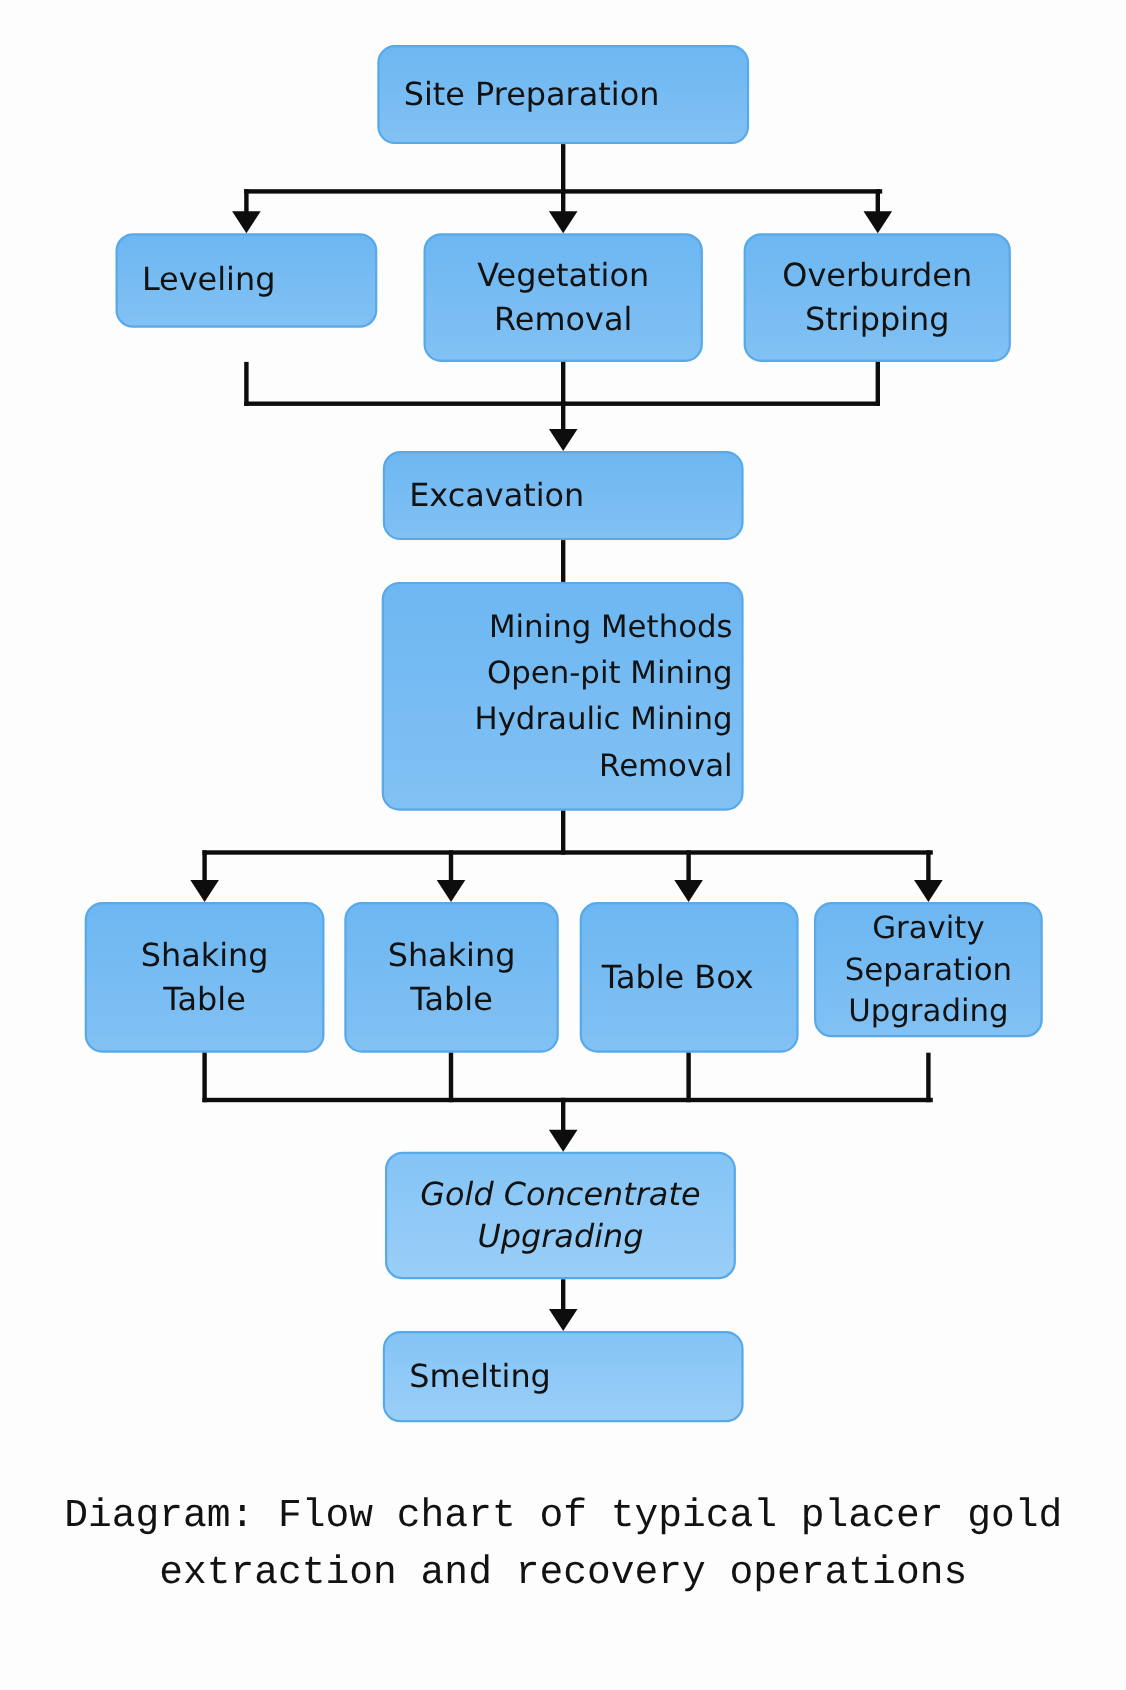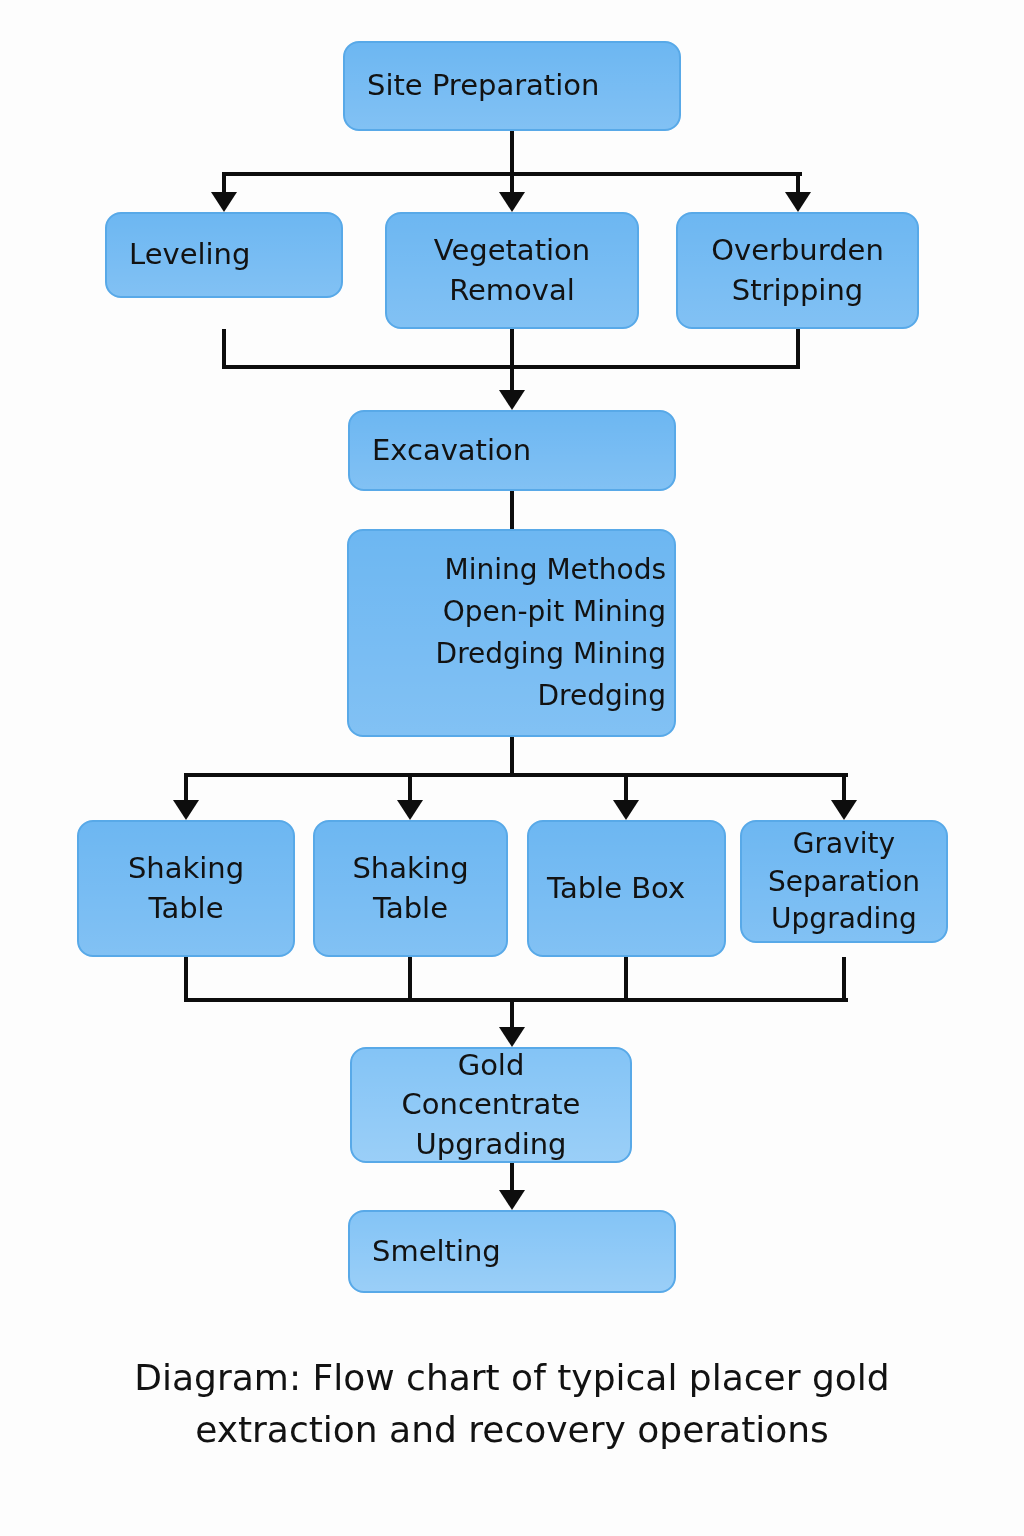--- a/index.html
+++ b/index.html
@@ -60,20 +60,21 @@
     border-top: 20px solid var(--connector, #0d0d0d);
   }
   .caption {
     position: absolute;
     left: 0; right: 0;
     top: 1352px;
     text-align: center;
     font-size: 36px;
     line-height: 1.45;
     color: var(--text, #121212);
+    font-family: Liberation Mono, monospace;
   }
 </style>
 </head>
 <body>
 
 <div id="stage">
 
   <div class="node" style="left:343px; top:41px; width:338px; height:90px;">
     <span>Site Preparation</span>
   </div>
@@ -90,41 +91,41 @@
     <span>Overburden Stripping</span>
   </div>
 
   <div class="node" style="left:348px; top:410px; width:328px; height:81px;">
     <span>Excavation</span>
   </div>
 
   <div class="node list" style="left:347px; top:529px; width:329px; height:208px;">
     <div class="mm-title">Mining Methods</div>
     <div class="mm-item">Open-pit Mining</div>
-    <div class="mm-item">Dredging Mining</div>
-    <div class="mm-item">Dredging</div>
+    <div class="mm-item">Hydraulic Mining</div>
+    <div class="mm-item">Removal</div>
   </div>
 
   <div class="node" style="left:77px; top:820px; width:218px; height:137px;">
     <span>Shaking Table</span>
   </div>
 
   <div class="node" style="left:313px; top:820px; width:195px; height:137px;">
     <span>Shaking Table</span>
   </div>
 
   <div class="node" style="left:527px; top:820px; width:199px; height:137px; padding:6px 18px;">
     <span>Table Box</span>
   </div>
 
   <div class="node" style="left:740px; top:820px; width:208px; height:123px; padding:6px 10px; font-size:28px;">
     <span>Gravity Separation Upgrading</span>
   </div>
 
-  <div class="node light" style="left:350px; top:1047px; width:282px; height:116px;">
+  <div class="node light" style="left:350px; top:1047px; width:319px; height:116px;font-style:italic;">
     <span>Gold Concentrate Upgrading</span>
   </div>
 
   <div class="node light" style="left:348px; top:1210px; width:328px; height:83px;">
     <span>Smelting</span>
   </div>
 
   <div class="ln" style="left:510px; top:131px; width:4px; height:63px;"></div>
   <div class="ln" style="left:222px; top:172px; width:580px; height:4px;"></div>
   <div class="ln" style="left:222px; top:172px; width:4px; height:24px;"></div>

